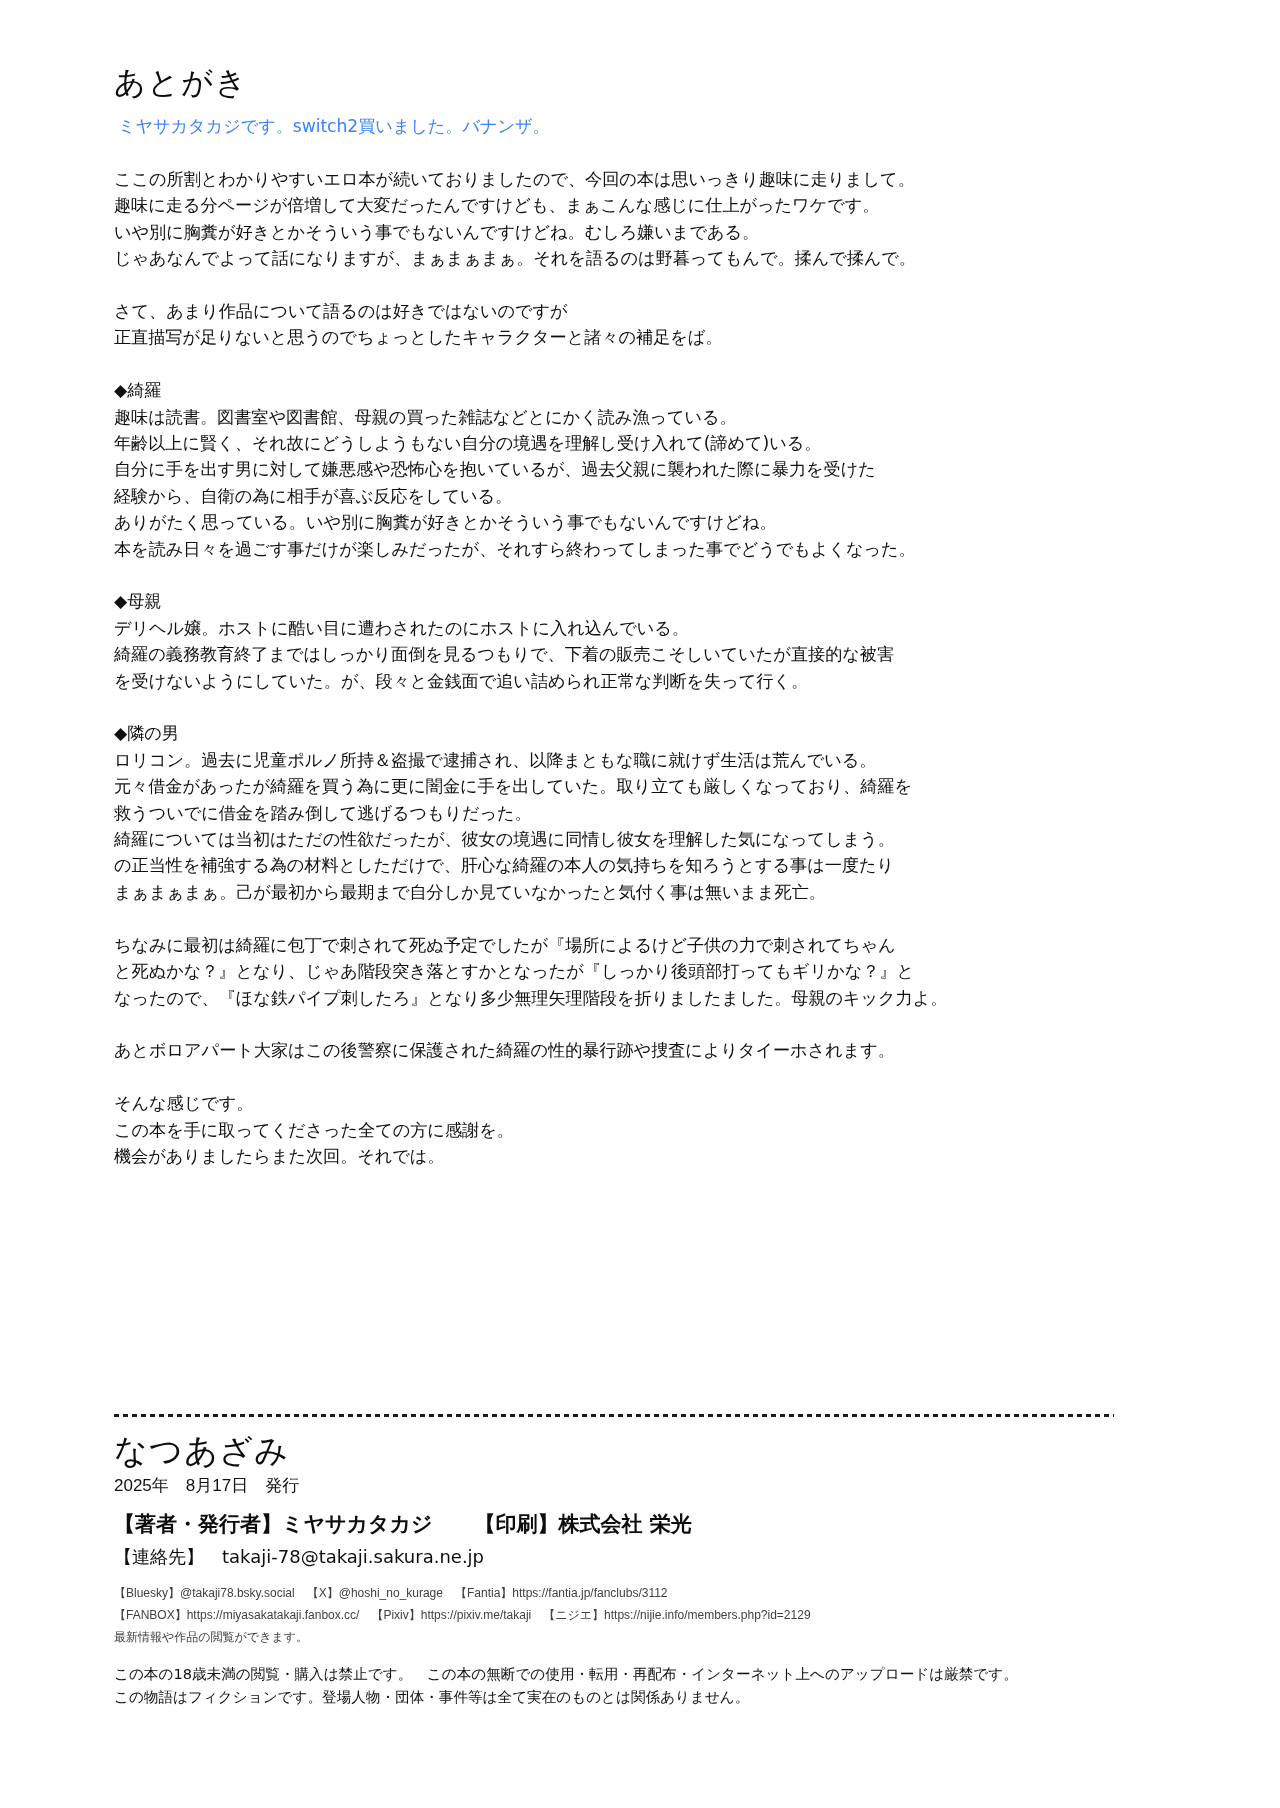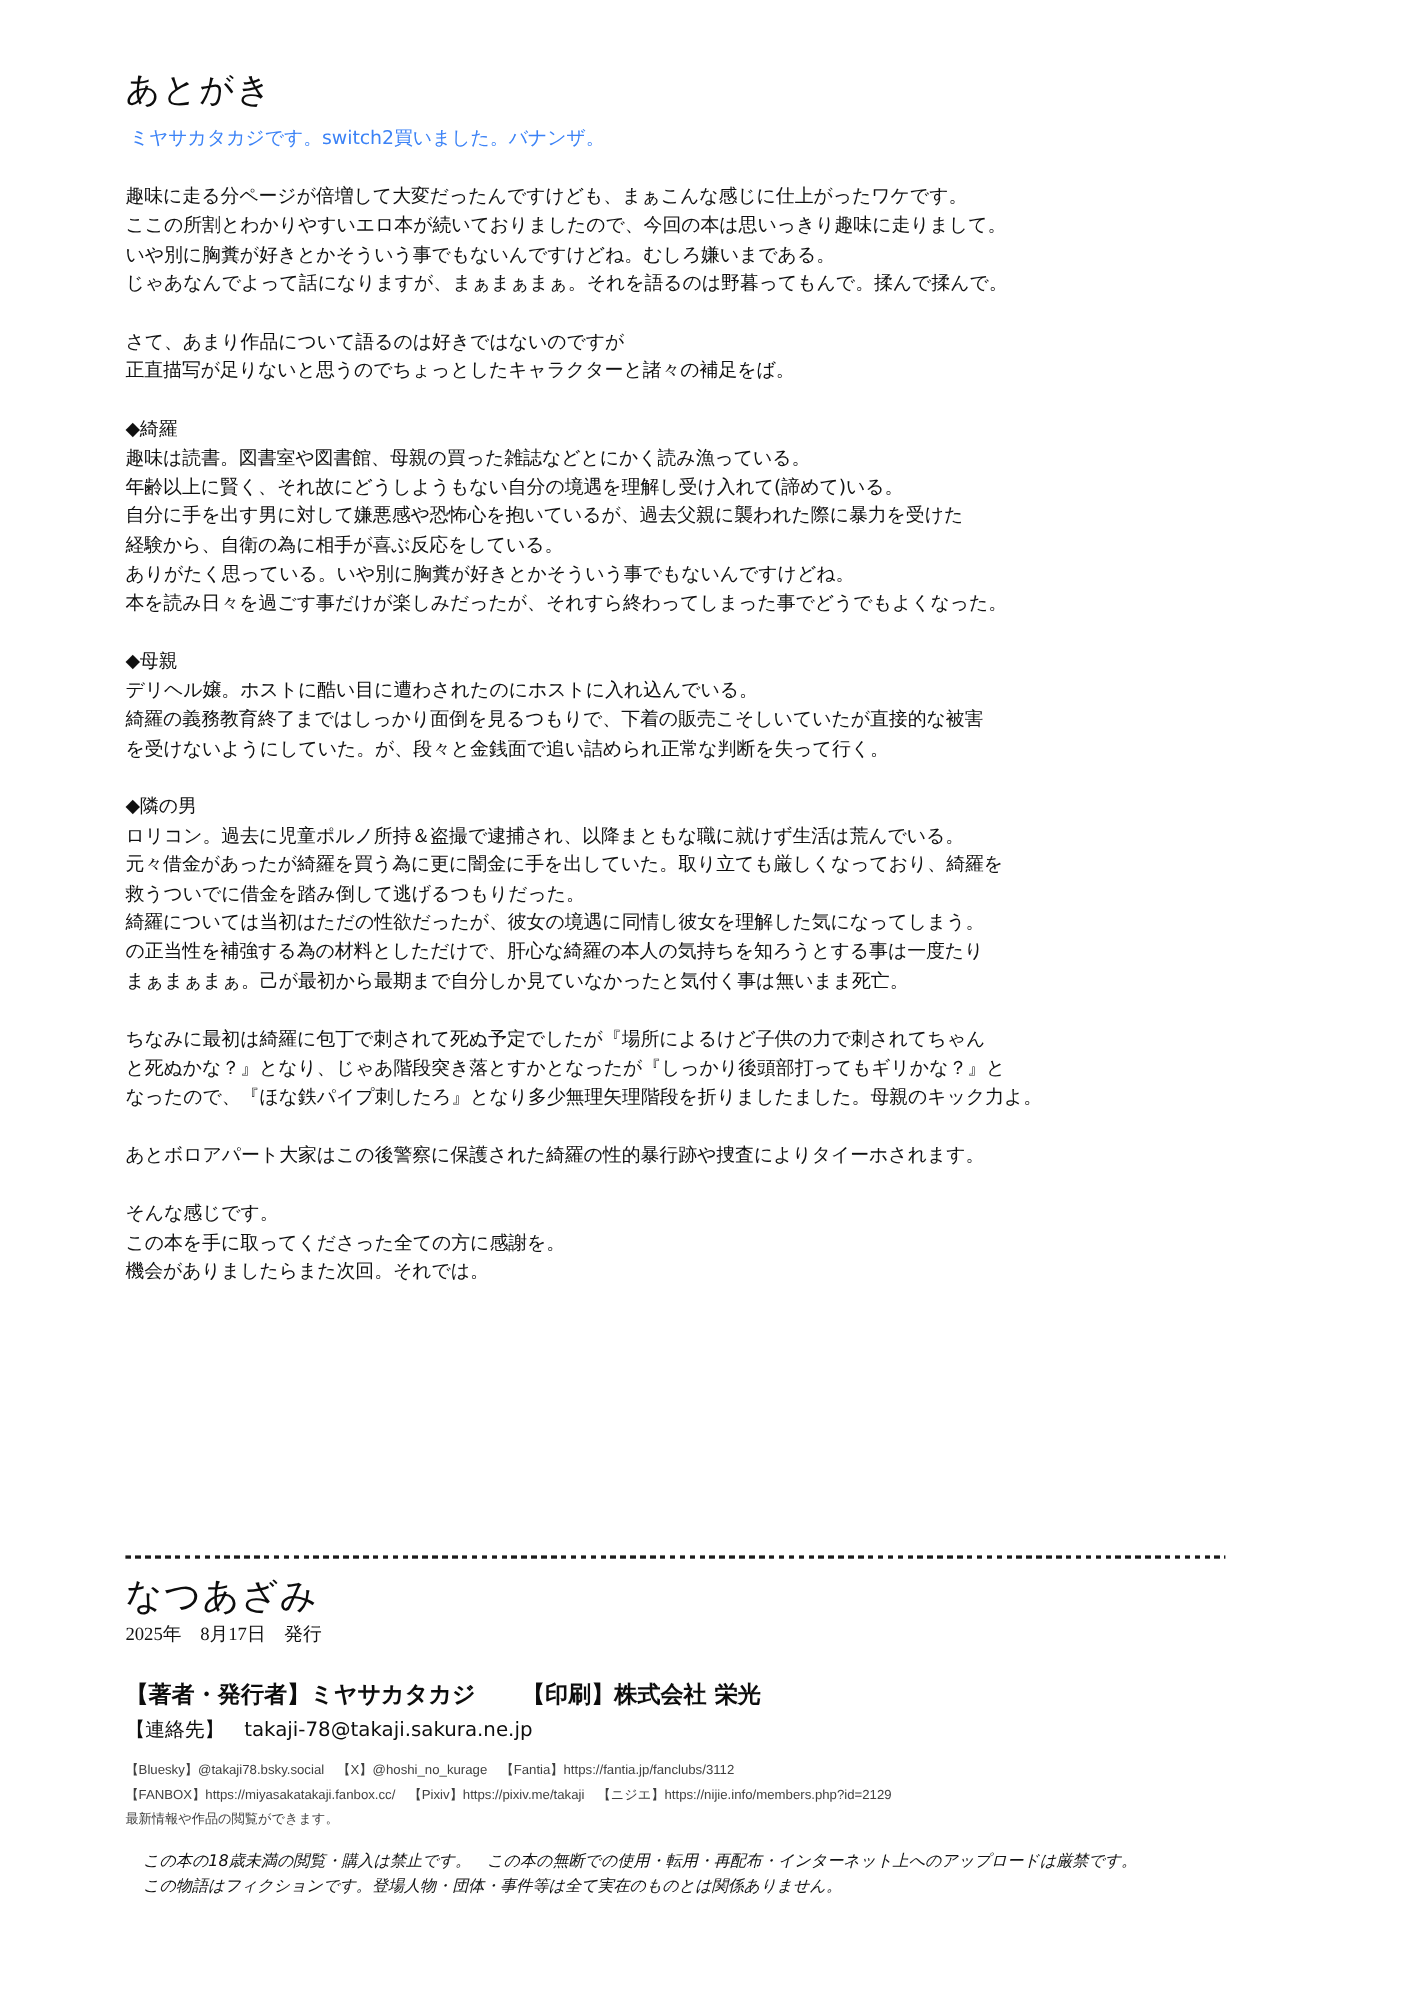--- a/index.html
+++ b/index.html
@@ -88,24 +88,24 @@
   .colophon-title {
     font-family: "DejaVu Sans", "Liberation Sans", sans-serif;
     font-size: 33px;
     font-weight: 400;
     letter-spacing: 0.04em;
     line-height: 1.18;
     margin: 0 0 2px 0;
     color: #0d0d0d;
   }
   .colophon-date {
-    font-family: Liberation Serif, serif;
+    font-family: Liberation Sans, sans-serif;
     font-size: 17px;
     line-height: 26px;
-    margin: 0 0 26px 0;
+    margin: 0 0 10px 0;
     color: #111111;
     white-space: pre;
   }
   .colophon-credit {
     font-family: "DejaVu Sans", "Liberation Sans", sans-serif;
     font-size: 21px;
     font-weight: 700;
     line-height: 30px;
     margin: 0 0 3px 0;
     color: #0d0d0d;
@@ -125,22 +125,21 @@
   }
   .link-line {
     display: block;
     font-family: Liberation Sans, sans-serif;
     font-size: 12px;
     line-height: 22px;
     color: #404040;
     white-space: pre;
   }
   .notice {
-    margin: 16px;
-    font-style: italic;
+    margin: 0;
   }
   .notice-line {
     display: block;
     font-family: "DejaVu Sans", "Liberation Sans", sans-serif;
     font-size: 14.6px;
     line-height: 23px;
     color: #111111;
     white-space: pre;
   }
 </style>
@@ -149,22 +148,22 @@
 
 <div class="page">
 
   <div class="afterword">
 
     <h1 class="afterword-title">あとがき</h1>
 
     <p class="para">ミヤサカタカジです。switch2買いました。バナンザ。</p>
 
     <div class="section-block">
+      <span class="line">ここの所割とわかりやすいエロ本が続いておりましたので、今回の本は思いっきり趣味に走りまして。</span>
       <span class="line">趣味に走る分ページが倍増して大変だったんですけども、まぁこんな感じに仕上がったワケです。</span>
-      <span class="line">ここの所割とわかりやすいエロ本が続いておりましたので、今回の本は思いっきり趣味に走りまして。</span>
       <span class="line">いや別に胸糞が好きとかそういう事でもないんですけどね。むしろ嫌いまである。</span>
       <span class="line">じゃあなんでよって話になりますが、まぁまぁまぁ。それを語るのは野暮ってもんで。揉んで揉んで。</span>
     </div>
 
     <div class="section-block">
       <span class="line">さて、あまり作品について語るのは好きではないのですが</span>
       <span class="line">正直描写が足りないと思うのでちょっとしたキャラクターと諸々の補足をば。</span>
     </div>
 
     <div class="section-block">

